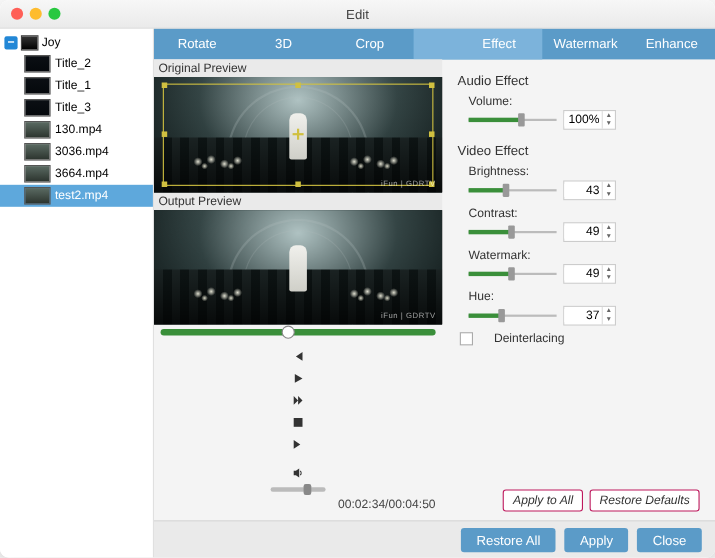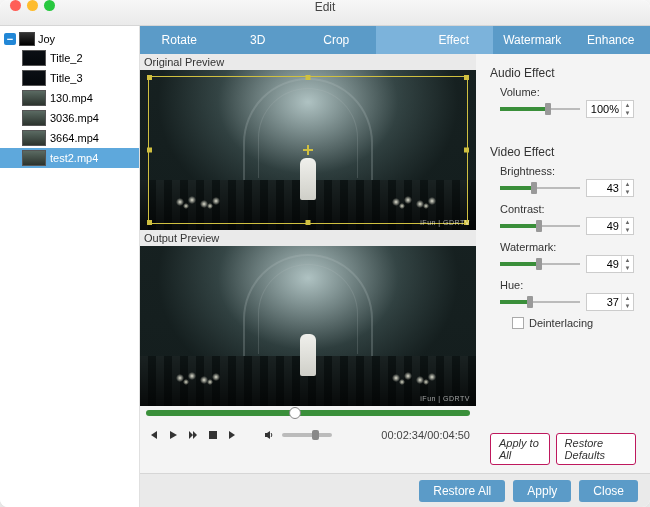--- a/index.html
+++ b/index.html
@@ -1,38 +1,38 @@
 <!DOCTYPE html>
 <html><head>
 <meta charset="utf-8">
 <style>
 * { box-sizing: border-box; margin: 0; padding: 0; font-family: -apple-system, "Helvetica Neue", Arial, sans-serif; font-size: 11px; }
 body { background: #fff; display: flex; justify-content: center; align-items: flex-start; }
 .window { width: 650px; height: 507px; background: #fff; border-radius: 8px; box-shadow: 0 8px 30px rgba(0,0,0,0.25); overflow: hidden; display: flex; flex-direction: column; margin: 0; }
-.titlebar { height: 26px; background: linear-gradient(#f7f7f7,#eaeaea); display: flex; align-items: flex-start; position: relative; border-bottom: 1px solid #d6d6d6; }
+.titlebar { height: 26px; background: linear-gradient(#f7f7f7,#eaeaea); display: flex; align-items: center; position: relative; border-bottom: 1px solid #d6d6d6; }
 .traffic { display: flex; gap: 6px; margin-left: 10px; }
 .dot { width: 11px; height: 11px; border-radius: 50%; }
 .dot.r { background: #ff5f57; } .dot.y { background: #febc2e; } .dot.g { background: #28c840; }
 .title { position: absolute; left: 0; right: 0; text-align: center; font-size: 12px; color: #444; }
 .body { flex: 1; display: flex; min-height: 0; }
 .sidebar { width: 140px; background: #fff; border-right: 1px solid #e0e0e0; padding-top: 4px; }
 .tree-root { display: flex; align-items: center; gap: 3px; padding: 2px 4px; }
 .tree-root .minus { width: 12px; height: 12px; background: #2287d6; color: #fff; display: flex; align-items: center; justify-content: center; border-radius: 2px; font-weight: bold; line-height: 1; }
 .root-icon { width: 16px; height: 14px; background: linear-gradient(#333,#000); border: 1px solid #444; }
 .item { display: flex; align-items: center; gap: 4px; padding: 2px 4px 2px 22px; cursor: default; }
 .item.selected { background: #5ea8dc; color: #fff; }
 .thumb { width: 24px; height: 16px; background: linear-gradient(#2a3a3a,#1a2424); border: 1px solid #555; flex-shrink: 0; }
 .thumb.dark { background: linear-gradient(#0b0f14,#05080c); }
 .thumb.wed { background: linear-gradient(#5a6a62,#2c342e); }
 .main { flex: 1; display: flex; flex-direction: column; background: #f4f4f4; min-width: 0; }
 .tabs { height: 28px; background: #5b9bc8; display: flex; }
 .tab { flex: 1; display: flex; align-items: center; justify-content: center; color: #fff; font-size: 12px; cursor: default; }
 .tab.active { background: #7cb3db; padding-left: 39px; }
 .content { flex: 1; display: flex; min-height: 0; }
-.previews { width: 336px; display: flex; flex-direction: column; padding: 0; }
+.previews { width: 262px; display: flex; flex-direction: column; padding: 0; }
 .pv-label { font-size: 11px; color: #333; padding: 2px 4px; background: #eaeaea; }
 .pv-frame { height: 160px; background: #111; position: relative; overflow: hidden; }
 .church { position: absolute; inset: 0; background:
   radial-gradient(ellipse 150px 120px at 50% 20%, rgba(190,210,210,0.9), rgba(60,80,80,0.6) 60%, rgba(20,30,30,0.9)),
   linear-gradient(#2c3838,#0e1616); }
 .arch { position: absolute; left: 50%; top: 8px; width: 130px; height: 110px; transform: translateX(-50%);
   border: 2px solid rgba(180,190,190,0.25); border-bottom: none; border-radius: 65px 65px 0 0; }
 .arch2 { position: absolute; left: 50%; top: 18px; width: 100px; height: 90px; transform: translateX(-50%);
   border: 1px solid rgba(180,190,190,0.2); border-bottom: none; border-radius: 50px 50px 0 0; }
 .bride { position: absolute; left: 50%; bottom: 30px; width: 16px; height: 42px; transform: translateX(-50%);
@@ -52,37 +52,37 @@
 .sel-box { position: absolute; inset: 6px 8px 6px 8px; border: 1px solid #d0c040; pointer-events: none; }
 .handle { position: absolute; width: 5px; height: 5px; background: #d0c040; }
 .handle.c { left: 50%; top: 50%; transform: translate(-50%,-50%); width: 10px; height: 10px; background: none; }
 .handle.c::before, .handle.c::after { content: ""; position: absolute; background: #d0c040; }
 .handle.c::before { left: 4px; top: 0; width: 2px; height: 10px; }
 .handle.c::after { left: 0; top: 4px; width: 10px; height: 2px; }
 .wm { position: absolute; right: 6px; bottom: 4px; color: rgba(255,255,255,0.6); font-size: 7px; letter-spacing: 0.5px; }
 .timeline { padding: 4px 6px; }
 .track { height: 6px; background: #3a8f3a; border-radius: 3px; position: relative; margin-bottom: 4px; }
 .playhead { position: absolute; left: 44%; top: -3px; width: 12px; height: 12px; background: #fff; border: 1px solid #888; border-radius: 50%; }
-.controls { display: flex; align-items: center; gap: 6px; padding: 4px 6px 8px; color: #333; }
+.controls { display: flex; align-items: center; gap: 6px; padding: 4px 6px 8px; color: #333; flex-direction: column; }
 .ctrl-btn { width: 14px; height: 14px; display: flex; align-items: center; justify-content: center; cursor: default; color: #333; }
 .vol-slider { width: 50px; height: 4px; background: #bbb; border-radius: 2px; position: relative; }
 .vol-slider::after { content: ""; position: absolute; left: 30px; top: -3px; width: 7px; height: 10px; background: #888; border-radius: 2px; }
 .time { margin-left: auto; font-size: 11px; color: #444; }
 .panel { flex: 1; padding: 10px 14px 8px; display: flex; flex-direction: column; }
 .group-h { font-size: 12px; color: #333; margin: 2px 0 6px; }
 .row { display: flex; align-items: center; gap: 6px; margin: 2px 0 6px 10px; }
 .slider { flex: 1; max-width: 80px; height: 6px; position: relative; }
 .slider .bar { position: absolute; left: 0; right: 0; top: 2px; height: 2px; background: #bbb; }
 .slider .fill { position: absolute; left: 0; top: 1px; height: 4px; background: #3a8f3a; }
 .slider .knob { position: absolute; top: -3px; width: 6px; height: 12px; background: #999; border-radius: 1px; }
 .spin { display: flex; align-items: center; border: 1px solid #ccc; background: #fff; height: 18px; }
 .spin input { width: 34px; border: none; text-align: right; padding-right: 2px; font-size: 11px; outline: none; }
 .spin .arrows { width: 12px; height: 100%; border-left: 1px solid #ddd; display: flex; flex-direction: column; }
 .spin .arrows div { flex: 1; display: flex; align-items: center; justify-content: center; font-size: 6px; color: #666; line-height: 1; }
-.chk { display: flex; align-items: center; gap: 5px; margin-left: 22px; font-size: 11px; color: #333; }
+.chk { display: flex; align-items: center; gap: 19px; margin-left: 2px; font-size: 11px; color: #333; }
 .chk .box { width: 12px; height: 12px; border: 1px solid #aaa; background: #fff; }
 .panel-btns { margin-top: auto; display: flex; gap: 6px; justify-content: flex-end; padding-top: 6px; }
 .btn { padding: 3px 8px; background: #fff; border: 1px solid #be185d; border-radius: 3px; font-size: 11px; color: #333; cursor: default; font-style: italic; }
 .footer { height: 34px; background: #eaeaea; border-top: 1px solid #d6d6d6; display: flex; align-items: center; justify-content: flex-end; gap: 8px; padding: 0 12px; }
 .fbtn { padding: 4px 14px; background: #5b9bc8; color: #fff; border-radius: 3px; font-size: 12px; cursor: default; }
 svg { display: block; }
 </style>
 </head>
 <body>
 
@@ -102,20 +102,24 @@
     <div class="sidebar">
       <div class="tree-root">
         <div class="minus">−</div>
         <div class="root-icon"></div>
         <span>Joy</span>
       </div>
       <div id="file-list">
           <div class="item">
             <div class="thumb dark"></div>
             <span>Title_2</span>
+          </div>
+          <div class="item">
+            <div class="thumb dark"></div>
+            <span>Title_1</span>
           </div>
           <div class="item">
             <div class="thumb dark"></div>
             <span>Title_3</span>
           </div>
           <div class="item">
             <div class="thumb wed"></div>
             <span>130.mp4</span>
           </div>
           <div class="item">
@@ -236,21 +240,21 @@
               </div>
             <div class="spin">
                 <input value="100%" style="">
                 <div class="arrows">
                   <div>▲</div>
                   <div>▼</div>
                 </div>
               </div>
           </div>
 
-          <div class="group-h" style="margin-top:21px">Video Effect</div>
+          <div class="group-h" style="margin-top:6px">Video Effect</div>
 
           <div style="margin-left:10px;font-size:11px;color:#333">Brightness:</div>
           <div class="row nolabel">
             <div class="slider">
                 <div class="bar"></div>
                 <div class="fill" style="width: 43%;"></div>
                 <div class="knob" style="left: calc(43% - 3px);"></div>
               </div>
             <div class="spin">
                 <input value="43" style="">

